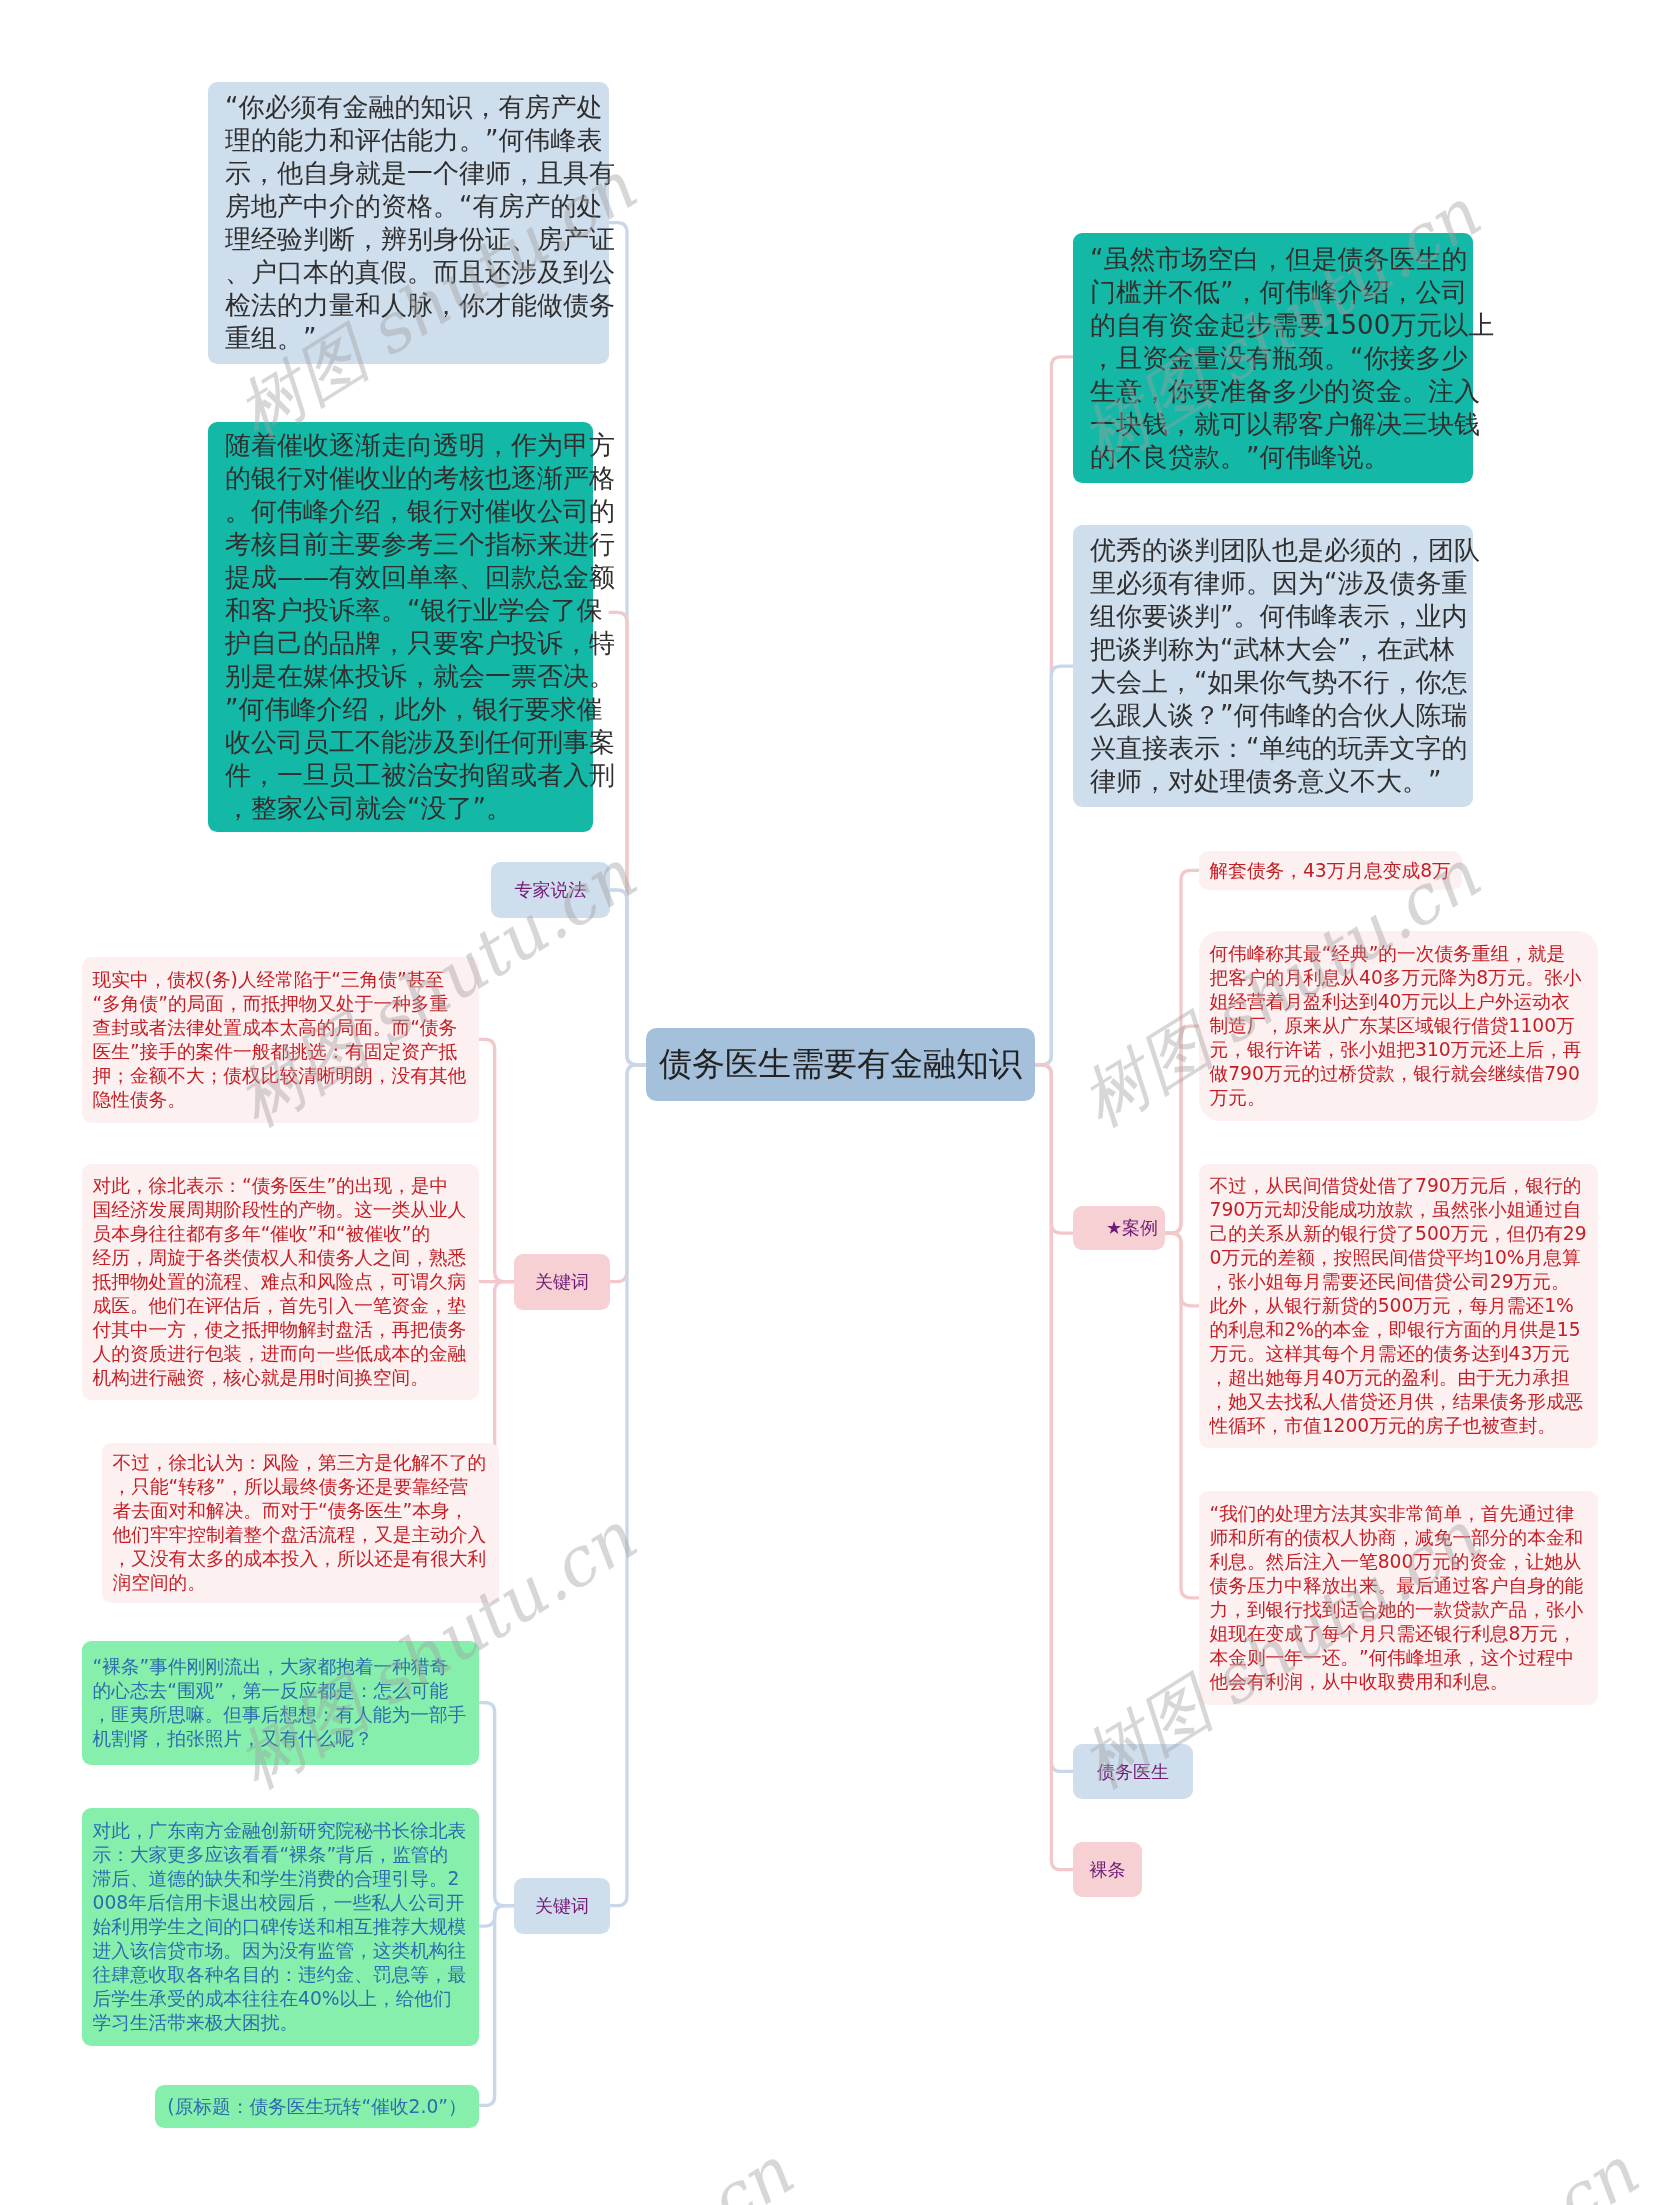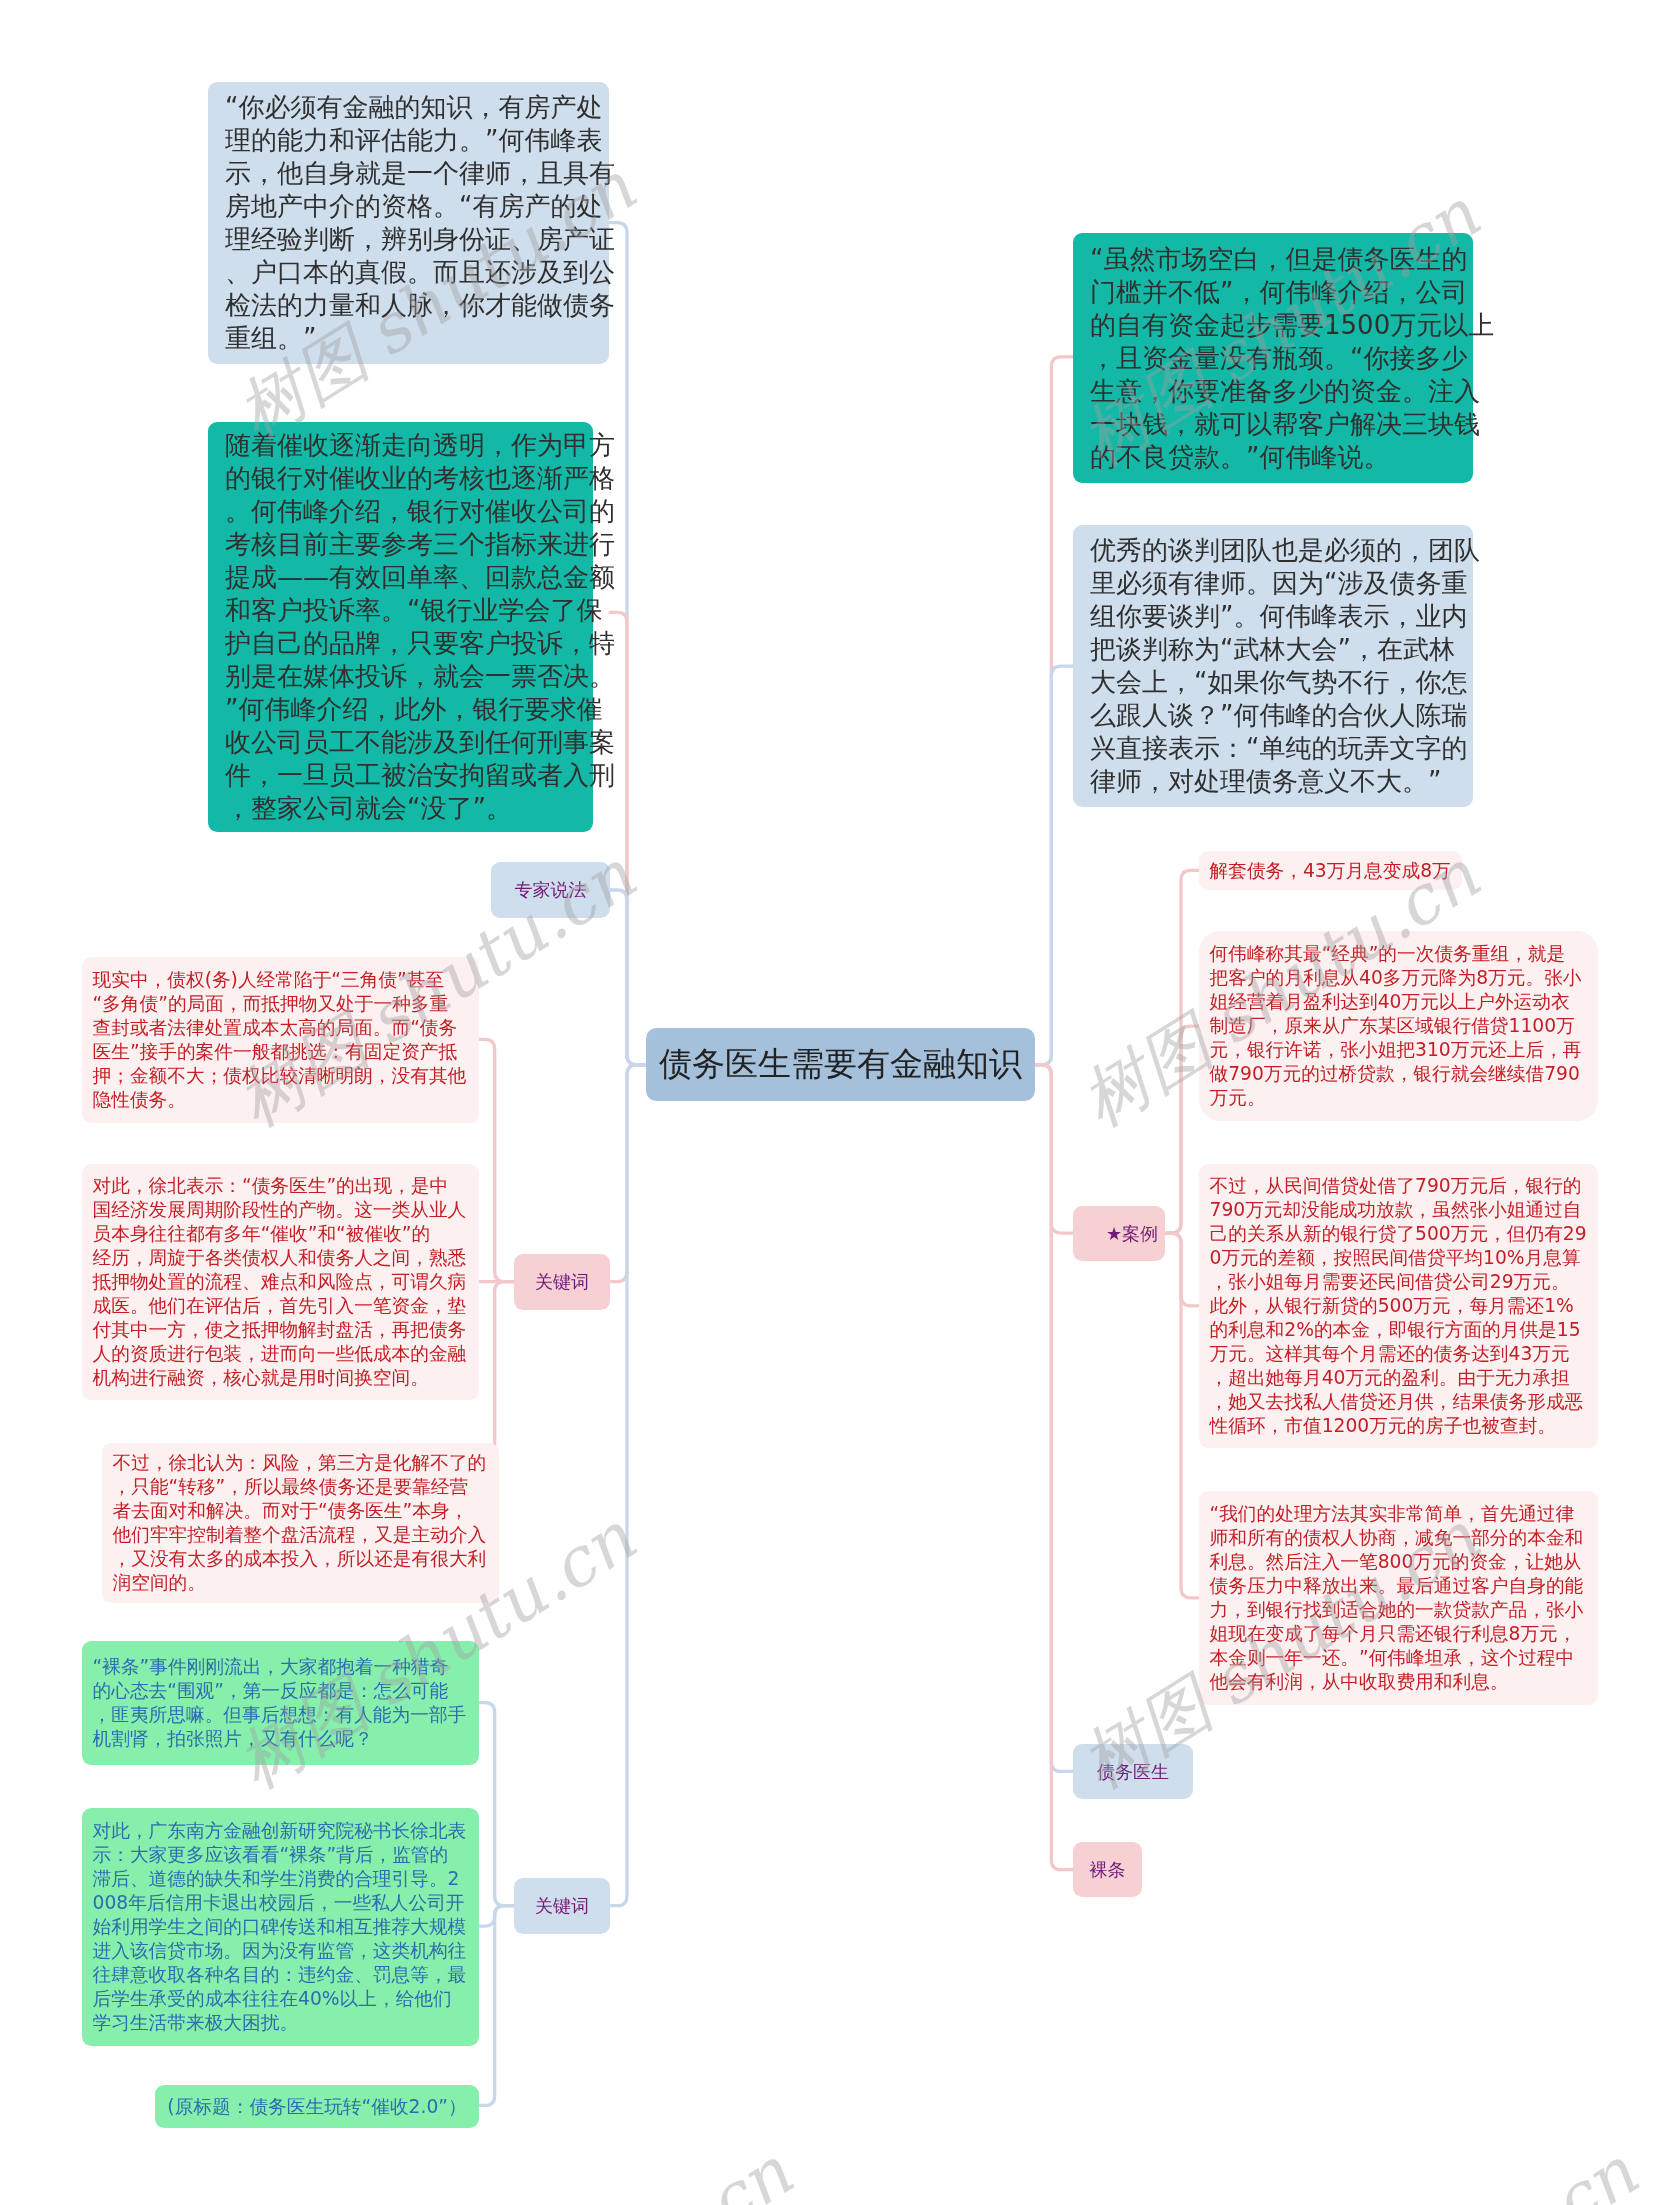--- a/index.html
+++ b/index.html
@@ -166,21 +166,21 @@
     <span class="txt">优秀的谈判团队也是必须的，团队
 里必须有律师。因为“涉及债务重
 组你要谈判”。何伟峰表示，业内
 把谈判称为“武林大会”，在武林
 大会上，“如果你气势不行，你怎
 么跟人谈？”何伟峰的合伙人陈瑞
 兴直接表示：“单纯的玩弄文字的
 律师，对处理债务意义不大。”</span>
   </div>
 
-  <div class="node branch pink" style="left:1073px; top:1206px; width:92px; height:55px;padding-left:26px;">
+  <div class="node branch pink" style="left:1073px; top:1206px; width:92px; height:44px;padding-left:26px;">
     <span class="txt">★案例</span>
   </div>
   <div class="node leaf pink" style="left:1199px; top:851px; width:263px; height:39px;">
     <span class="txt">解套债务，43万月息变成8万</span>
   </div>
   <div class="node leaf pink" style="left:1199px; top:931px; width:399px; height:190px;border-radius:21px;">
     <span class="txt">何伟峰称其最“经典”的一次债务重组，就是
 把客户的月利息从40多万元降为8万元。张小
 姐经营着月盈利达到40万元以上户外运动衣
 制造厂，原来从广东某区域银行借贷1100万

